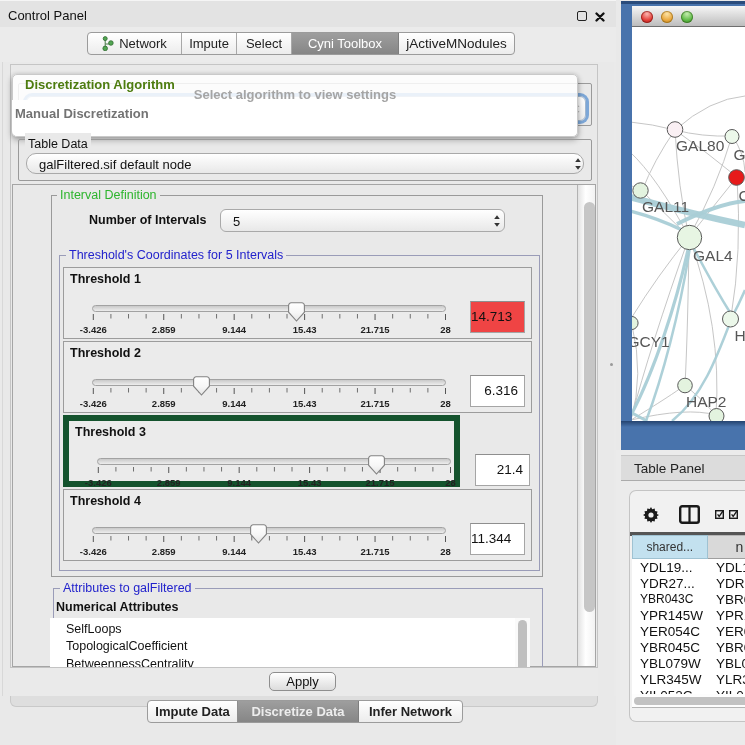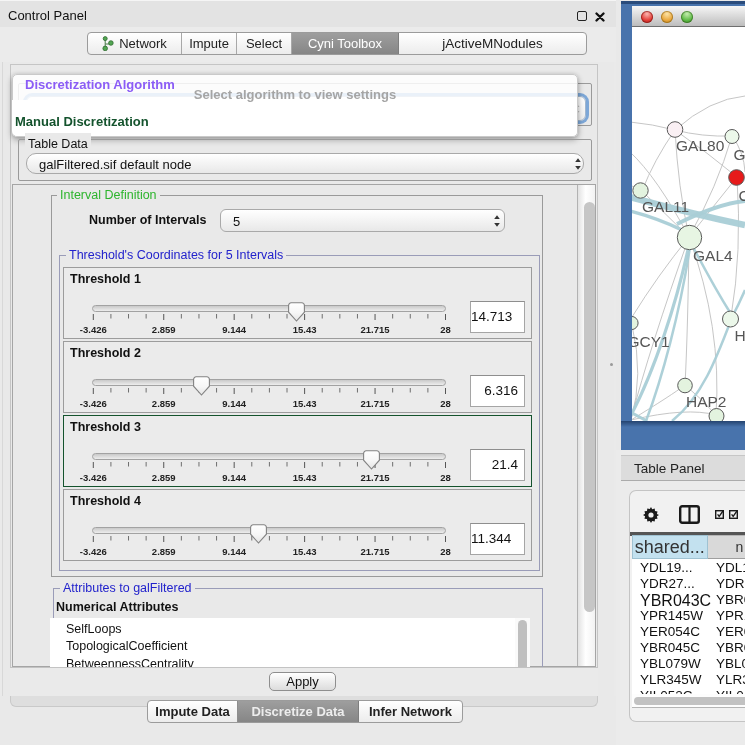--- a/index.html
+++ b/index.html
@@ -12,21 +12,21 @@
 
   <div class="abs" style="left:0;top:0;width:616px;height:27px;background:#e3e3e3;border-top:1px solid #f5f5f5">
     <div class="abs" style="left:8px;top:7px;font-size:13px;color:#111">Control Panel</div>
     <div class="abs" style="left:577px;top:10px;width:10px;height:10px;border:1.5px solid #222;border-radius:2px"></div>
     <svg class="abs" style="left:595px;top:11px" width="10" height="10" viewBox="0 0 10 10">
         <path d="M1.5 1.5 L8.5 8.5 M8.5 1.5 L1.5 8.5" stroke="#111" stroke-width="2.3" stroke-linecap="round"></path>
       </svg>
   </div>
 
   <div class="abs" style="left:0;top:27px;width:616px;height:35px;background:#ebebeb"></div>
-  <div class="abs" style="left:87px;top:32px;width:500px;height:23px;border:1px solid #9b9b9b;border-radius:4px;background:linear-gradient(#ffffff,#ececec);display:flex;font-size:13px;color:#222;overflow:hidden">
+  <div class="abs" style="left:87px;top:32px;width:428px;height:23px;border:1px solid #9b9b9b;border-radius:4px;background:linear-gradient(#ffffff,#ececec);display:flex;font-size:13px;color:#222;overflow:hidden">
     <div style="width:94px;border-right:1px solid #a8a8a8;display:flex;align-items:center;justify-content:center">
       <svg width="13" height="15" viewBox="0 0 13 15" style="margin-right:4px">
           <path d="M3.2 3 V12.5 M3.2 8 H8.8 V7.2" stroke="#4a7a4a" stroke-width="1" fill="none"></path>
           <circle cx="3.2" cy="2.6" r="2" fill="#53a653" stroke="#2f6b2f" stroke-width=".8"></circle>
           <circle cx="8.9" cy="7" r="2.3" fill="#53a653" stroke="#2f6b2f" stroke-width=".8"></circle>
           <circle cx="3.2" cy="12.4" r="2.3" fill="#53a653" stroke="#2f6b2f" stroke-width=".8"></circle>
         </svg>
       Network</div>
     <div style="width:55px;border-right:1px solid #a8a8a8;display:flex;align-items:center;justify-content:center">Impute</div>
     <div style="width:55px;border-right:1px solid #a8a8a8;display:flex;align-items:center;justify-content:center">Select</div>
@@ -40,23 +40,23 @@
   <div class="abs" style="left:18px;top:83px;width:574px;height:43px;border:1px solid #9a9a9a;border-radius:2px"></div>
 
   <div class="abs" style="left:26px;top:96px;width:560px;height:25px;border-radius:6px;box-shadow:0 0 0 3px rgba(88,144,208,.75);background:linear-gradient(#ffffff,#eeeeee);border:1px solid #9fb6cf"></div>
   <svg class="abs" style="left:571px;top:102px" width="9" height="14" viewBox="0 0 9 14">
       <path d="M4.5 0 L8.5 5 H0.5 Z" fill="#bbb"></path>
       <path d="M4.5 14 L0.5 9 H8.5 Z" fill="#bbb"></path>
     </svg>
 
   <div class="abs" style="left:12px;top:74px;width:566px;height:63px;background:rgba(255,255,255,.84);border-radius:5px;border:1px solid #c9c9c9;box-shadow:0 3px 6px rgba(0,0,0,.3), 0 0 4px rgba(0,0,0,.12)"></div>
   <div class="abs" style="left:12px;top:100px;width:565px;height:36px;background:#fff;border-radius:0 0 5px 5px"></div>
-  <div class="abs" style="left:25px;top:77px;font-size:13px;font-weight:bold;color:#8b5cf6">Discretization Algorithm</div>
+  <div class="abs" style="left:25px;top:77px;font-size:13px;font-weight:bold;color:#4d7c0f">Discretization Algorithm</div>
   <div class="abs" style="left:12px;top:74px;width:566px;text-align:center;font-size:13px;font-weight:bold;color:#a5a5a5;padding-top:13px">Select algorithm to view settings</div>
-  <div class="abs" style="left:15px;top:114px;font-size:13px;font-weight:bold;color:#14532d">Manual Discretization</div>
+  <div class="abs" style="left:15px;top:106px;font-size:13px;font-weight:bold;color:#737373">Manual Discretization</div>
 
   <div class="abs" style="left:18px;top:139px;width:574px;height:42px;border:1px solid #9a9a9a;border-radius:2px"></div>
   <div class="abs" style="left:25px;top:133px;font-size:12.5px;color:#111;background:#e9e9e9;padding:4px 3px">Table Data</div>
   <div class="abs" style="left:26px;top:153px;width:558px;height:21px;border:1px solid #a9a9a9;border-radius:10px;background:linear-gradient(#ffffff,#e8e8e8)">
     <div class="abs" style="left:12px;top:3px;font-size:13px;color:#111">galFiltered.sif default node</div>
     <svg class="abs" style="left:547px;top:4px" width="8" height="12" viewBox="0 0 8 12">
         <path d="M4 0.2 L6.8 4 H1.2 Z" fill="#333"></path>
         <path d="M4 11.8 L1.2 8 H6.8 Z" fill="#333"></path>
       </svg>
   </div>
@@ -118,21 +118,21 @@
         <svg class="abs" style="left:223.5px;top:34px" width="17" height="20" viewBox="0 0 17 20">
           <path d="M3.2 0.8 h10.6 a2.6 2.6 0 0 1 2.6 2.6 v6.8 L8.5 19 L0.6 10.2 V3.4 A2.6 2.6 0 0 1 3.2 0.8 Z" fill="url(#tg0)" stroke="#828282" stroke-width="1.1"></path>
           <defs>
             <linearGradient id="tg0" x1="0" y1="0" x2="0" y2="1">
               <stop offset="0" stop-color="#ffffff"></stop>
               <stop offset=".55" stop-color="#f6f6f6"></stop>
               <stop offset="1" stop-color="#e4e4e4"></stop>
             </linearGradient>
           </defs>
         </svg>
-        <div class="abs" style="left:406px;top:33px;width:55px;height:32px;background:#ffffff;border:1px solid #a5a5a5;border-top-color:#8e8e8e;font-size:13.5px;color:#111;text-align:right;line-height:30px;padding-right:19px">14.713</div>
+        <div class="abs" style="left:406px;top:33px;width:55px;height:32px;background:#ef4444;border:1px solid #a5a5a5;border-top-color:#8e8e8e;font-size:13.5px;color:#111;text-align:right;line-height:30px;padding-right:19px">14.713</div>
       </div>
       <div class="abs" style="left:63px;top:341px;width:469px;height:72px;border:1px solid #9c9c9c;background:#ebebeb">
         <div class="abs" style="left:6px;top:4px;font-size:12.5px;font-weight:bold;color:#111">Threshold 2</div>
         <div class="abs" style="left:28px;top:37px;width:354px;height:7px;border:1px solid #a2a2a2;border-radius:4px;background:linear-gradient(#c9c9c9,#ededed)"></div>
         <svg class="abs" style="left:0;top:46px" width="469" height="7" viewBox="0 0 469 7">
           <line x1="29.3" y1="0" x2="29.3" y2="6" stroke="#555" stroke-width="1"></line>
           <line x1="46.91" y1="0" x2="46.91" y2="4.5" stroke="#6e6e6e" stroke-width="1"></line>
           <line x1="64.52" y1="0" x2="64.52" y2="4.5" stroke="#6e6e6e" stroke-width="1"></line>
           <line x1="82.13" y1="0" x2="82.13" y2="4.5" stroke="#6e6e6e" stroke-width="1"></line>
           <line x1="99.74" y1="0" x2="99.74" y2="6" stroke="#555" stroke-width="1"></line>
@@ -164,21 +164,21 @@
           <defs>
             <linearGradient id="tg1" x1="0" y1="0" x2="0" y2="1">
               <stop offset="0" stop-color="#ffffff"></stop>
               <stop offset=".55" stop-color="#f6f6f6"></stop>
               <stop offset="1" stop-color="#e4e4e4"></stop>
             </linearGradient>
           </defs>
         </svg>
         <div class="abs" style="left:406px;top:33px;width:55px;height:32px;background:#fff;border:1px solid #a5a5a5;border-top-color:#8e8e8e;font-size:13.5px;color:#111;text-align:right;line-height:30px;padding-right:6px">6.316</div>
       </div>
-      <div class="abs" style="left:63px;top:415px;width:469px;height:72px;border:1px solid #14532d;background:#ebebeb">
+      <div class="abs" style="left:63px;top:415px;width:397px;height:72px;border:6px solid #14532d;background:#ebebeb">
         <div class="abs" style="left:6px;top:4px;font-size:12.5px;font-weight:bold;color:#111">Threshold 3</div>
         <div class="abs" style="left:28px;top:37px;width:354px;height:7px;border:1px solid #a2a2a2;border-radius:4px;background:linear-gradient(#c9c9c9,#ededed)"></div>
         <svg class="abs" style="left:0;top:46px" width="469" height="7" viewBox="0 0 469 7">
           <line x1="29.3" y1="0" x2="29.3" y2="6" stroke="#555" stroke-width="1"></line>
           <line x1="46.91" y1="0" x2="46.91" y2="4.5" stroke="#6e6e6e" stroke-width="1"></line>
           <line x1="64.52" y1="0" x2="64.52" y2="4.5" stroke="#6e6e6e" stroke-width="1"></line>
           <line x1="82.13" y1="0" x2="82.13" y2="4.5" stroke="#6e6e6e" stroke-width="1"></line>
           <line x1="99.74" y1="0" x2="99.74" y2="6" stroke="#555" stroke-width="1"></line>
           <line x1="117.35" y1="0" x2="117.35" y2="4.5" stroke="#6e6e6e" stroke-width="1"></line>
           <line x1="134.95999999999998" y1="0" x2="134.95999999999998" y2="4.5" stroke="#6e6e6e" stroke-width="1"></line>
@@ -367,31 +367,31 @@
 <svg class="abs" style="left:715px;top:510px" width="23" height="9" viewBox="0 0 23 9">
     <g stroke="#1a1a1a" fill="none" stroke-width="1.4">
       <rect x="0.7" y="0.7" width="7.6" height="7.6"></rect>
       <rect x="14.7" y="0.7" width="7.6" height="7.6"></rect>
       <path d="M2.6 4.3 L4.2 6.4 L8 0.9" stroke-width="1.4"></path>
       <path d="M16.6 4.3 L18.2 6.4 L22 0.9" stroke-width="1.4"></path>
     </g>
   </svg>
 <div class="abs" style="left:630px;top:532px;width:115px;height:3.5px;background:#555"></div>
 
-<div class="abs" style="left:632px;top:535px;width:75.5px;height:24px;background:#c3e1ef;border:1px solid #9fc2d2;font-size:18px;color:#333;text-align:center;line-height:22px">shared...</div>
+<div class="abs" style="left:632px;top:535px;width:75.5px;height:24px;background:#c3e1ef;border:1px solid #9fc2d2;font-size:12px;color:#333;text-align:center;line-height:22px">shared...</div>
 <div class="abs" style="left:707.5px;top:535px;width:37.5px;height:24px;background:#d9d9d9;border-top:1px solid #b5b5b5;border-bottom:1px solid #9f9f9f;font-size:14px;color:#333;padding-left:28px;line-height:22px">n</div>
 <div class="abs" style="left:610px;top:363px;width:3px;height:3px;border-radius:50%;background:#9a9a9a"></div>
 
 <div class="abs" style="left:632px;top:559px;width:113px;height:135px;background:#fff;font-size:13.5px;color:#111"></div>
 <div id="rows">
     <div class="abs" style="left:640px;top:559.5px;width:70px;font-size:13.5px;color:#111">YDL19...</div>
     <div class="abs" style="left:716px;top:559.5px;width:30px;font-size:13.5px;color:#111;overflow:hidden">YDL1</div>
     <div class="abs" style="left:640px;top:575.5px;width:70px;font-size:13.5px;color:#111">YDR27...</div>
     <div class="abs" style="left:716px;top:575.5px;width:30px;font-size:13.5px;color:#111;overflow:hidden">YDR2</div>
-    <div class="abs" style="left:640px;top:591.5px;width:70px;font-size:16px;color:#111">YBR043C</div>
+    <div class="abs" style="left:640px;top:591.5px;width:70px;font-size:12px;color:#111">YBR043C</div>
     <div class="abs" style="left:716px;top:591.5px;width:30px;font-size:13.5px;color:#111;overflow:hidden">YBR0</div>
     <div class="abs" style="left:640px;top:607.5px;width:70px;font-size:13.5px;color:#111">YPR145W</div>
     <div class="abs" style="left:716px;top:607.5px;width:30px;font-size:13.5px;color:#111;overflow:hidden">YPR1</div>
     <div class="abs" style="left:640px;top:623.5px;width:70px;font-size:13.5px;color:#111">YER054C</div>
     <div class="abs" style="left:716px;top:623.5px;width:30px;font-size:13.5px;color:#111;overflow:hidden">YER0</div>
     <div class="abs" style="left:640px;top:639.5px;width:70px;font-size:13.5px;color:#111">YBR045C</div>
     <div class="abs" style="left:716px;top:639.5px;width:30px;font-size:13.5px;color:#111;overflow:hidden">YBR0</div>
     <div class="abs" style="left:640px;top:655.5px;width:70px;font-size:13.5px;color:#111">YBL079W</div>
     <div class="abs" style="left:716px;top:655.5px;width:30px;font-size:13.5px;color:#111;overflow:hidden">YBL0</div>
     <div class="abs" style="left:640px;top:671.5px;width:70px;font-size:13.5px;color:#111">YLR345W</div>

